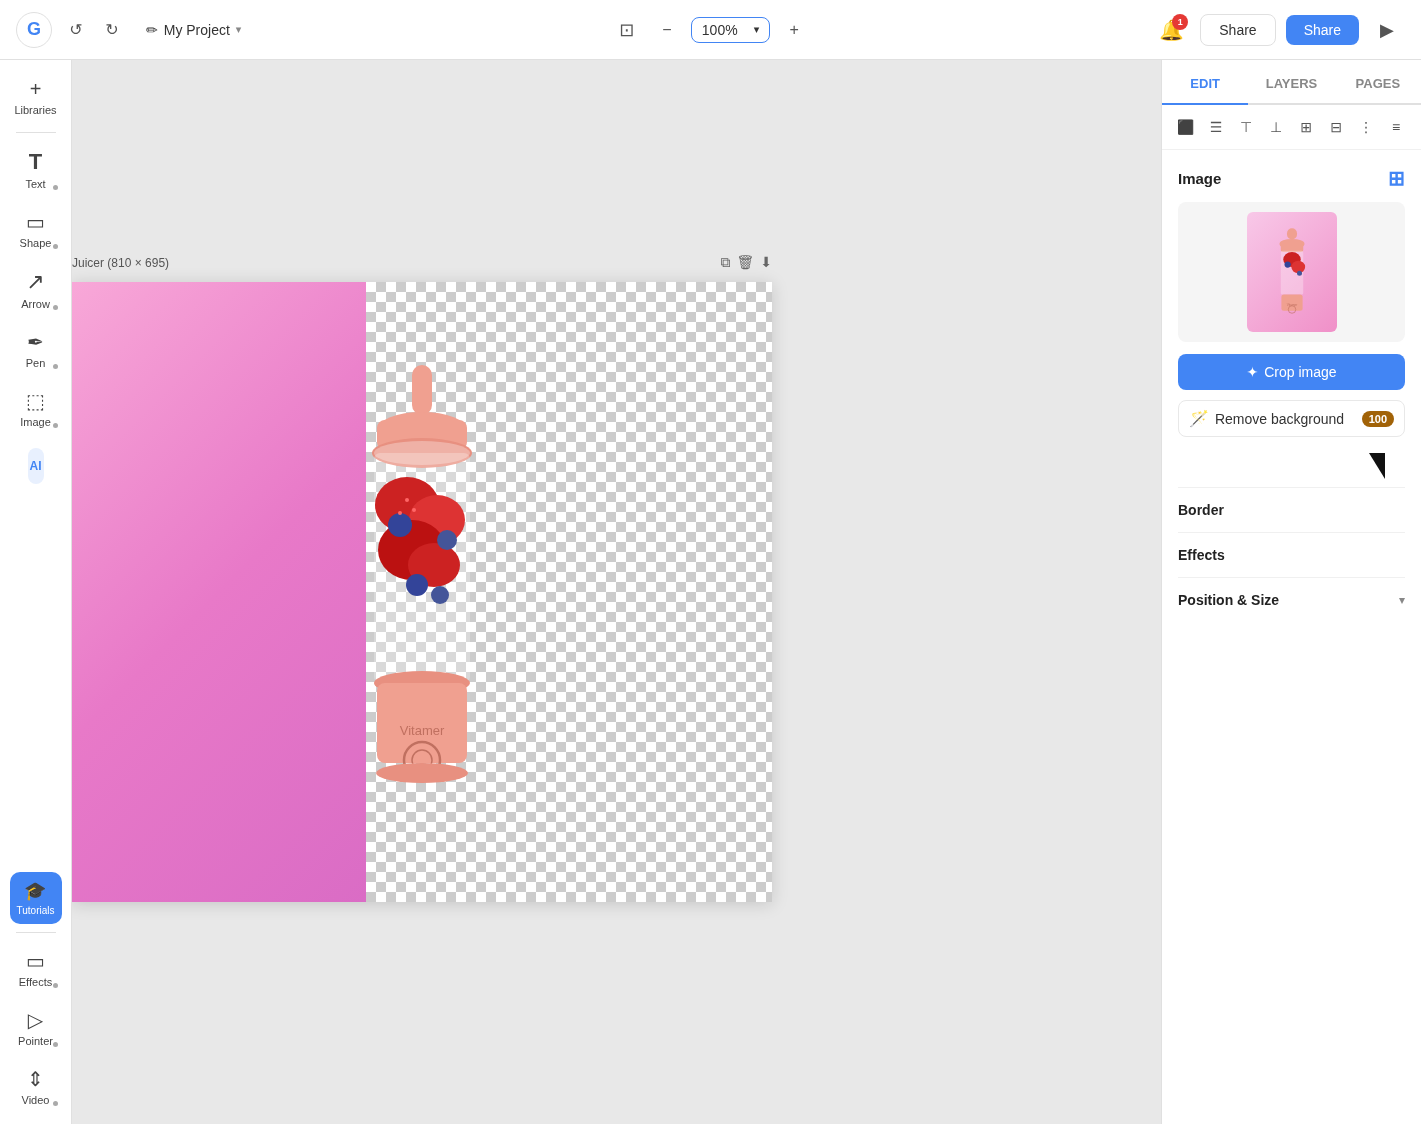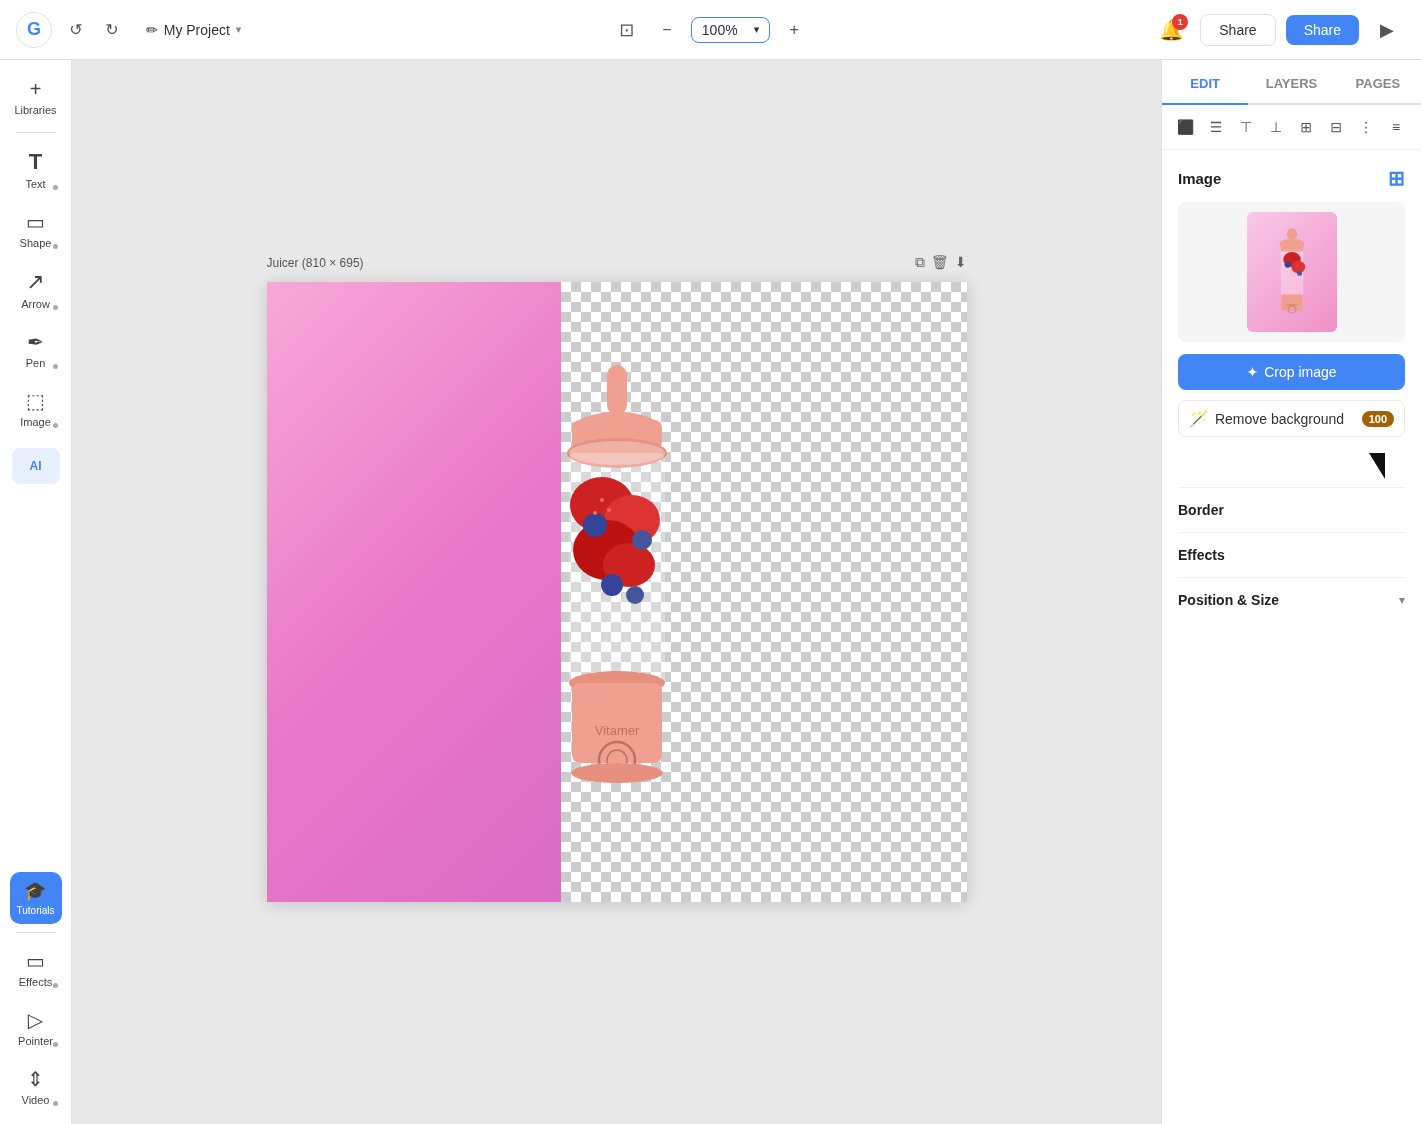--- a/index.html
+++ b/index.html
@@ -30,21 +30,21 @@
     .sidebar-item { display: flex; flex-direction: column; align-items: center; padding: 8px 10px; border-radius: 8px; cursor: pointer; gap: 3px; width: 60px; position: relative; }
     .sidebar-item .si-icon { font-size: 20px; color: #444; }
     .sidebar-item .si-label { font-size: 11px; color: #444; font-weight: 400; }
     .sidebar-item .si-dot { position: absolute; bottom: 8px; right: 8px; width: 5px; height: 5px; border-radius: 50%; background: #aaa; }
     .sidebar-divider { width: 40px; height: 1px; background: #e0e0e0; margin: 4px 0; }
     .tutorials-btn { display: flex; flex-direction: column; align-items: center; justify-content: center; background: #4285F4; border-radius: 10px; width: 52px; height: 52px; cursor: pointer; gap: 3px; margin-top: 4px; }
     .tutorials-btn .si-icon { font-size: 20px; color: #fff; }
     .tutorials-btn .si-label { font-size: 10px; color: #fff; font-weight: 500; }
 
     
-    .canvas-area { flex: 1; background: #e8e8e8; overflow: auto; position: relative; display: flex; align-items: center; justify-content: center; }
+    .canvas-area { flex: 1; background: #e8e8e8; overflow: auto; position: relative; display: flex; align-items: center; justify-content: flex-start; }
 
     
     .canvas-frame { position: relative; background: #fff; box-shadow: 0 2px 16px rgba(0,0,0,0.15); }
     .frame-header { position: absolute; top: -28px; left: 0; font-size: 12px; color: #666; background: transparent; white-space: nowrap; display: flex; align-items: center; justify-content: space-between; width: 100%; }
     .frame-header-title { font-size: 12px; color: #555; }
     .frame-header-actions { display: flex; gap: 6px; }
     .frame-header-actions span { font-size: 14px; color: #666; cursor: pointer; }
 
     
     .canvas-image-container { width: 700px; height: 620px; position: relative; overflow: hidden; }
@@ -160,21 +160,21 @@
       <span class="si-dot"></span>
     </div>
 
     <div class="sidebar-item">
       <span class="si-icon">⬚</span>
       <span class="si-label">Image</span>
       <span class="si-dot"></span>
     </div>
 
     <div class="sidebar-item">
-      <span style="width:48px;height:36px;background:#e8f0fe;border-radius:8px;display:flex;align-items:center;justify-content:center;font-size:12px;font-weight:bold;color:#4285F4;">AI</span>
+      <span style="width:16px;height:36px;background:#e8f0fe;border-radius:8px;display:flex;align-items:center;justify-content:center;font-size:12px;font-weight:bold;color:#4285F4;">AI</span>
     </div>
 
     <div style="flex:1;"></div>
 
     <div class="tutorials-btn">
       <span class="si-icon" style="font-size:18px;">🎓</span>
       <span class="si-label">Tutorials</span>
     </div>
 
     <div class="sidebar-divider"></div>

